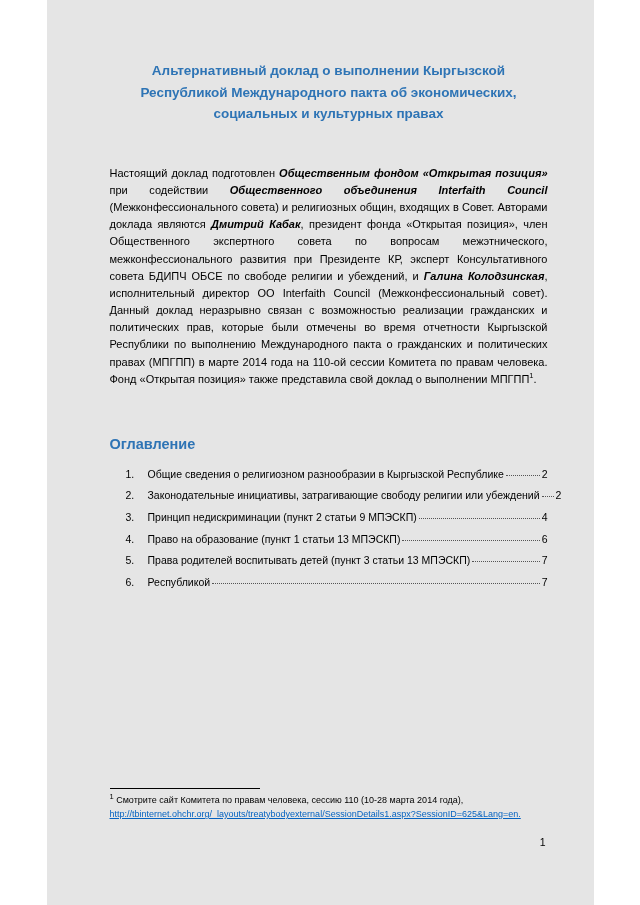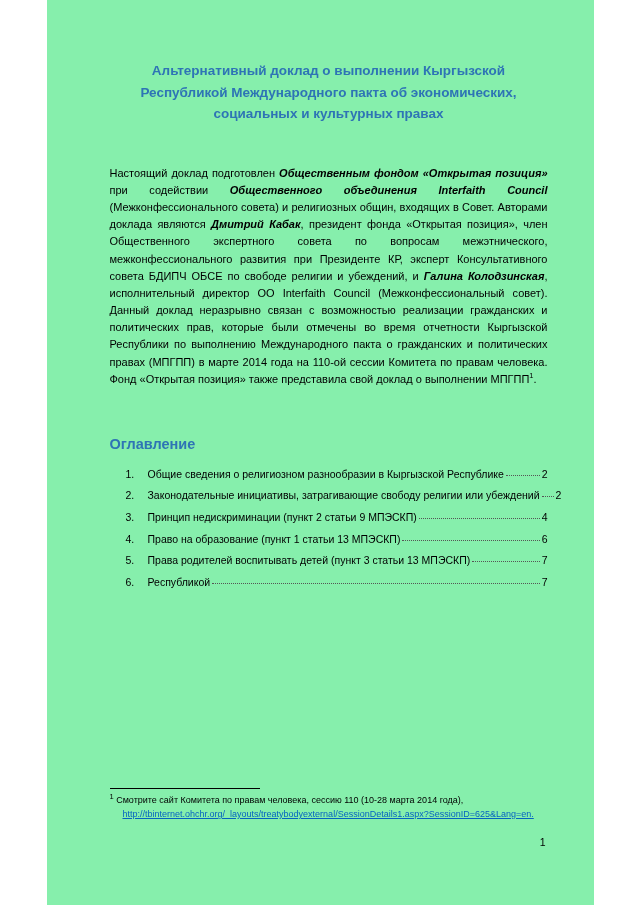--- a/index.html
+++ b/index.html
@@ -7,21 +7,21 @@
   body {
     font-family: "Liberation Sans", "DejaVu Sans", sans-serif;
     color: #000000;
     -webkit-font-smoothing: antialiased;
   }
   .page {
     position: relative;
     width: 547px;
     height: 905px;
     margin: 0 auto;
-    background: #86efac;
+    background: #e5e5e5;
     overflow: hidden;
   }
   .content {
     position: absolute;
     top: 0; left: 0; right: 0;
     padding: 60px 46px 0 63px;
   }
   .doc-title {
     color: #2E74B5;
     font-size: 13.5px;
@@ -74,21 +74,20 @@
     border-top: 1px solid #000;
     margin-bottom: 5px;
   }
   .footnote {
     font-size: 9px;
     line-height: 1.55;
   }
   .footnote-link {
     color: #0563C1;
     word-break: break-all;
-    margin-left: 13px;
   }
   .page-number {
     position: absolute;
     top: 836px;
     right: 48px;
     font-size: 10.5px;
   }
 </style>
 </head>
 <body>

